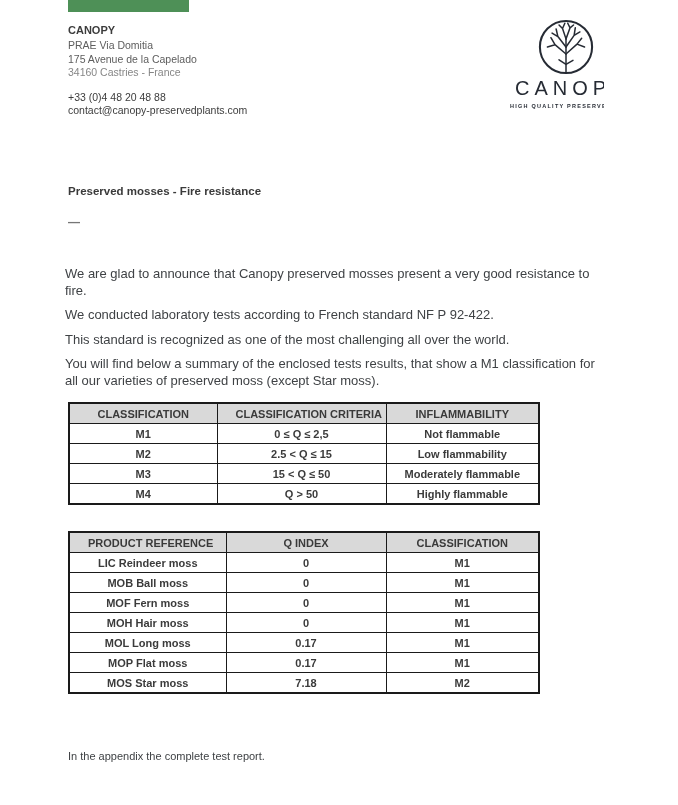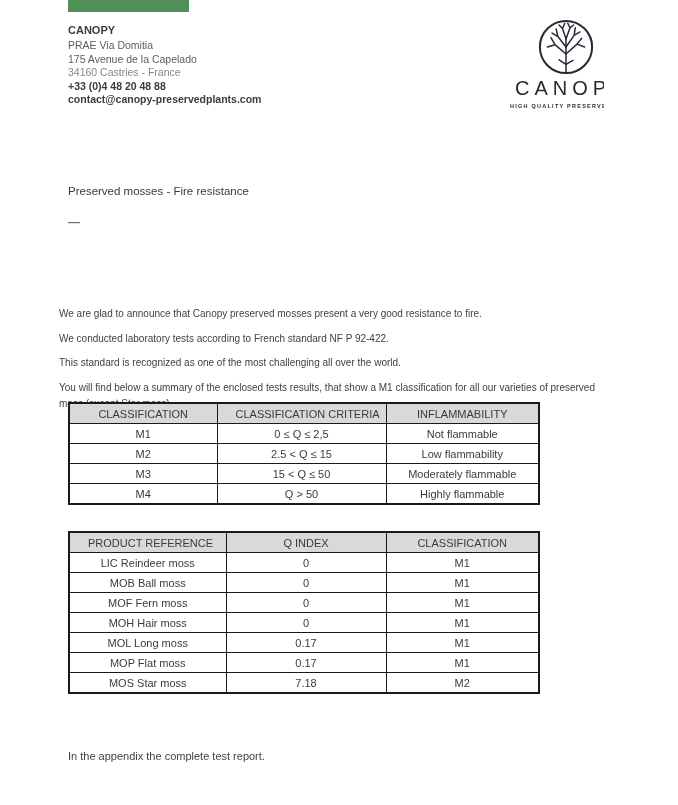--- a/index.html
+++ b/index.html
@@ -8,37 +8,37 @@
     font-family:"Liberation Sans", sans-serif; color:#3f4245; overflow:hidden;
   }
 
   
   .accent-bar { position:absolute; left:68px; top:0; width:121px; height:12px; }
 
   .company-block { position:absolute; left:68px; top:24px; font-size:10.5px; line-height:13.4px; color:#5d5d5d; }
   .company-name { font-weight:bold; color:#3c3c3c; font-size:11px; margin-bottom:2px; }
   .company-line { color:#5d5d5d; }
   .company-line-muted { color:#868686; }
-  .company-contact { font-weight:bold; color:#3c3c3c; }
+  .company-contact { margin-top:11px; font-weight:normal; color:#3c3c3c; }
 
   .logo-block { position:absolute; left:510px; top:18px; width:112px; text-align:center; color:#262b34; }
   .logo-tree svg { width:58px; height:58px; display:block; margin:0 auto; }
   .logo-wordmark { font-size:20px; letter-spacing:5px; margin-top:1px; font-weight:400; white-space:nowrap; text-indent:5px; }
   .logo-tagline { font-size:5.5px; letter-spacing:1.25px; font-weight:bold; margin-top:3px; white-space:nowrap; }
 
   
-  .doc-title { position:absolute; left:68px; top:185px; font-size:11.5px; font-weight:normal; color:#3a3a3a; }
+  .doc-title { position:absolute; left:68px; top:185px; font-size:11.5px; font-weight:bold; color:#3a3a3a; }
   .doc-divider { position:absolute; left:68px; top:215px; font-size:12px; font-weight:bold; color:#767676; }
 
-  .paragraphs { position:absolute; left:59px; top:266px; width:546px; font-size:10px; line-height:16.5px; color:#3f4245;margin-top:40px; }
+  .paragraphs { position:absolute; left:65px; top:266px; width:546px; font-size:13px; line-height:16.5px; color:#3f4245; }
   .paragraphs p { margin:0 0 8px 0; }
 
   
   .data-table { position:absolute; border-collapse:collapse; table-layout:fixed; font-size:11px; color:#3b3b3b; text-align:center; border:2px solid #1a1a1a; }
-  .data-table th, .data-table td { border:1px solid #1a1a1a; height:19px; padding:0 18px; font-weight:400; overflow:hidden; white-space:nowrap; }
+  .data-table th, .data-table td { border:1px solid #1a1a1a; height:19px; padding:0 18px; font-weight:700; overflow:hidden; white-space:nowrap; }
   .data-table th { background:#d9d9d9; color:#3a3a3a; }
   .classification-table { left:68px; top:402px; width:470px; }
   .products-table { left:68px; top:531px; width:470px; }
 
   .closing { position:absolute; left:68px; top:750px; font-size:11px; color:#3f4245; }
 </style>
 </head>
 <body>
 
 <div class="page">

